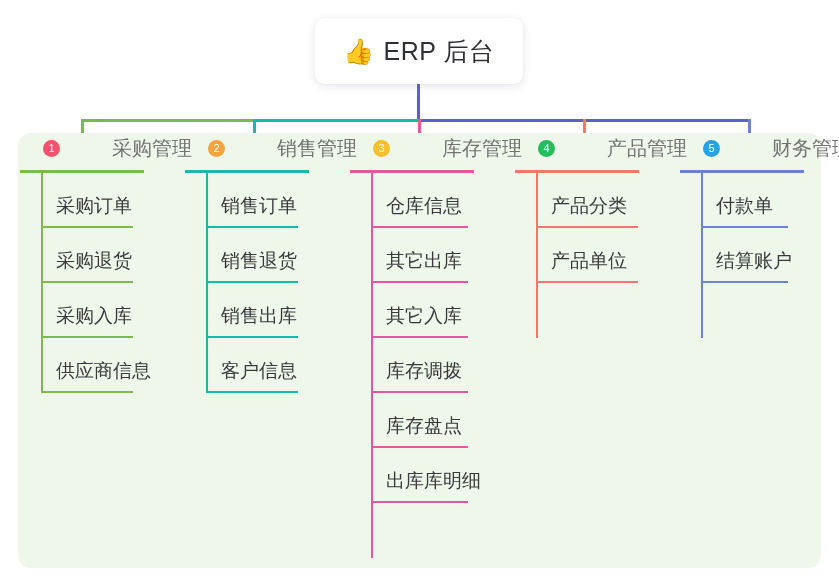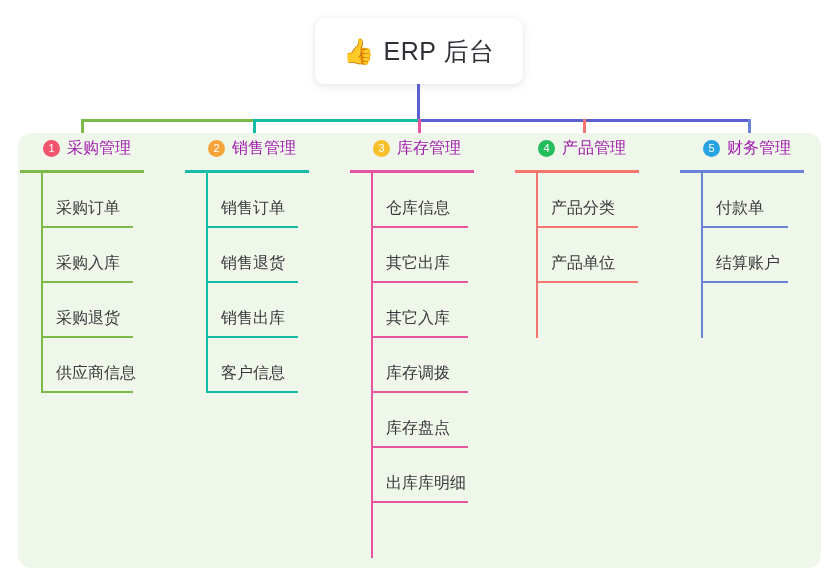--- a/index.html
+++ b/index.html
@@ -94,23 +94,24 @@
     height: 17px;
     border-radius: 50%;
     color: #ffffff;
     font-size: 11px;
     line-height: 17px;
     text-align: center;
     flex: 0 0 auto;
     font-family: "Liberation Sans", sans-serif;
   }
   .col-title {
-    font-size: 16px;
-    color: #a21caf;
+    font-size: 20px;
+    color: #737373;
     white-space: nowrap;
+    margin-left: 45px;
   }
   .col-rule {
     height: 3px;
     margin-top: 7px;
   }
 
   
   .leaves {
     position: relative;
     padding-left: 23px;
@@ -123,21 +124,21 @@
   }
   .leaf {
     position: relative;
     height: 55px;
     box-sizing: border-box;
   }
   .leaf-text {
     position: absolute;
     left: 13px;
     bottom: 9px;
-    font-size: 16px;
+    font-size: 19px;
     color: #3a3a3e;
     white-space: nowrap;
   }
   .leaf-rule {
     position: absolute;
     left: 0;
     bottom: 0;
     height: 2px;
   }
 </style>
@@ -170,25 +171,25 @@
           <span class="col-title">采购管理</span>
         </div>
         <div class="col-rule" style="width: 124px; background: rgb(124, 187, 73);"></div>
         <div class="leaves">
           <div class="spine" style="height: 220px; background: rgb(124, 187, 73);"></div>
           <div class="leaf">
             <div class="leaf-text">采购订单</div>
             <div class="leaf-rule" style="width: 90px; background: rgb(124, 187, 73);"></div>
           </div>
           <div class="leaf">
+            <div class="leaf-text">采购退货</div>
+            <div class="leaf-rule" style="width: 90px; background: rgb(124, 187, 73);"></div>
+          </div>
+          <div class="leaf">
             <div class="leaf-text">采购入库</div>
-            <div class="leaf-rule" style="width: 90px; background: rgb(124, 187, 73);"></div>
-          </div>
-          <div class="leaf">
-            <div class="leaf-text">采购退货</div>
             <div class="leaf-rule" style="width: 90px; background: rgb(124, 187, 73);"></div>
           </div>
           <div class="leaf">
             <div class="leaf-text">供应商信息</div>
             <div class="leaf-rule" style="width: 90px; background: rgb(124, 187, 73);"></div>
           </div>
         </div>
       </div>
       <div class="column" style="left: 167px; width: 165px;">
         <div class="col-header">

